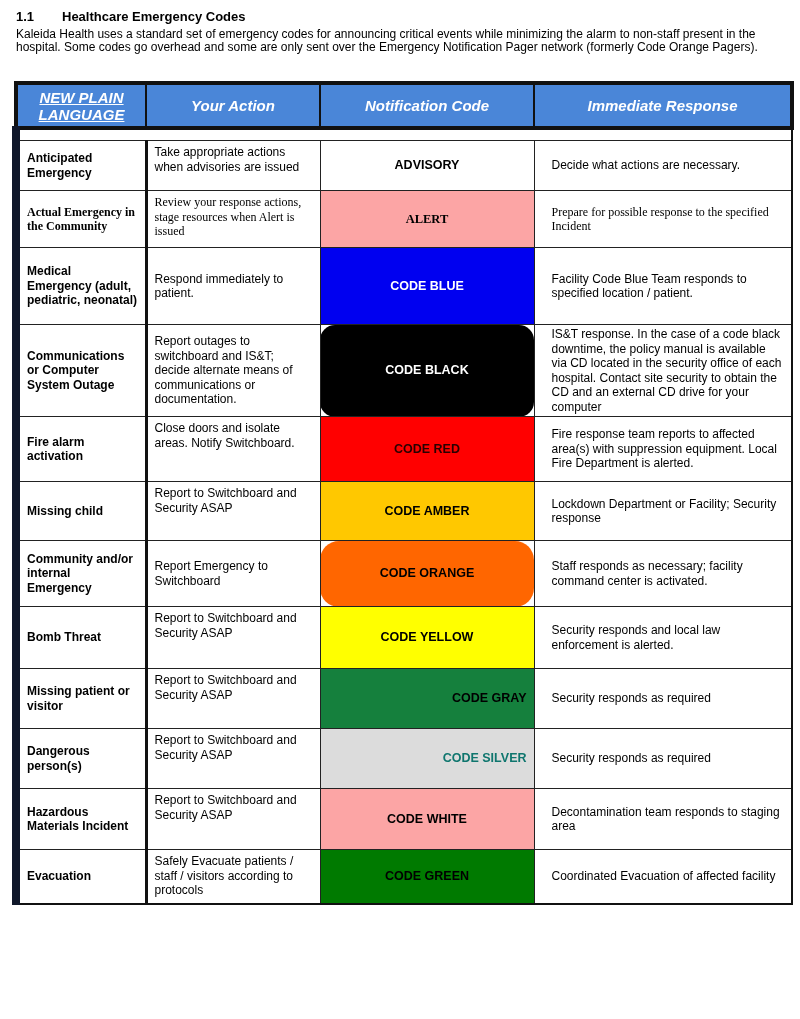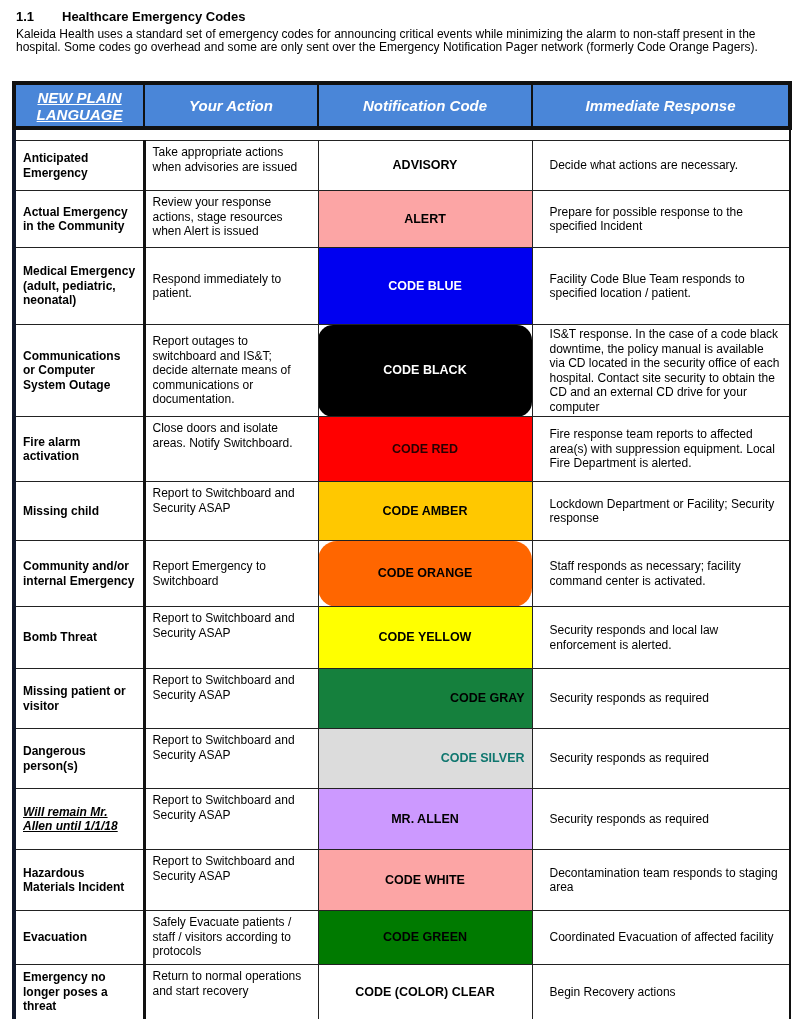--- a/index.html
+++ b/index.html
@@ -25,21 +25,21 @@
   .spacer td { height: 6px; border: none; padding: 0; }
   table.codes tbody td {
     border: 1.5px solid #222; font-size: 12px; line-height: 14.5px; vertical-align: middle; padding: 2px 7px;
   }
   table.codes tbody td.lang { font-weight: bold; }
   table.codes tbody td.lang.ital { font-style: italic; text-decoration: underline; }
   table.codes tbody td.action { vertical-align: top; padding-top: 4px; }
   table.codes tbody td.action.mid { vertical-align: middle; padding-top: 2px; }
   table.codes tbody td.code { text-align: center; font-weight: bold; font-size: 12.5px; }
   table.codes tbody td.resp { padding-left: 17px; }
-  table.codes tbody td:first-child { border-left: 4px solid #0f172a; }
+  table.codes tbody td:first-child { border-left: 8px solid #0f172a; }
   table.codes tbody td:nth-child(2) { border-left: 3px solid #111; }
   table.codes tbody td:last-child { border-right: 2px solid #111; }
   table.codes tbody tr:last-child td { border-bottom: 2.5px solid #111; }
 </style>
 </head>
 <body>
 
 <div class="page">
   <div class="heading">
     <span class="num">1.1</span>
@@ -65,21 +65,21 @@
     <tbody id="rows">
       <tr class="spacer">
           <td colspan="4"></td>
         </tr>
     <tr style="height: 50px;">
           <td class="lang">Anticipated Emergency</td>
           <td class="action">Take appropriate actions when advisories are issued</td>
           <td class="code" style="background: rgb(255, 255, 255); color: rgb(0, 0, 0);">ADVISORY</td>
           <td class="resp">Decide what actions are necessary.</td>
         </tr>
-        <tr style="height: 57px;">
+        <tr style="height: 57px; font-family: Liberation Serif, serif;">
           <td class="lang">Actual Emergency in the Community</td>
           <td class="action">Review your response actions, stage resources when Alert is issued</td>
           <td class="code" style="background: #fca5a5; color: rgb(0, 0, 0); margin-left: 6px;">ALERT</td>
           <td class="resp">Prepare for possible response to the specified Incident</td>
         </tr>
         <tr style="height: 77px;">
           <td class="lang">Medical Emergency (adult, pediatric, neonatal)</td>
           <td class="action mid">Respond immediately to patient.</td>
           <td class="code" style="background: rgb(0, 0, 240); color: rgb(255, 255, 255);">CODE BLUE</td>
           <td class="resp">Facility Code Blue Team responds to specified location / patient.</td>
@@ -120,38 +120,26 @@
           <td class="code" style="background: #15803d; color: rgb(0, 0, 0); text-align: right;">CODE GRAY</td>
           <td class="resp">Security responds as required</td>
         </tr>
         <tr style="height: 60px;">
           <td class="lang">Dangerous person(s)</td>
           <td class="action">Report to Switchboard and Security ASAP</td>
           <td class="code" style="background: rgb(220, 220, 220); color: #0f766e; text-align: right;">CODE SILVER</td>
           <td class="resp">Security responds as required</td>
         </tr>
         <tr style="height: 61px;">
-          <td class="lang ital">Will remain Mr. Allen until 1/1/18</td>
-          <td class="action">Report to Switchboard and Security ASAP</td>
-          <td class="code" style="background: rgb(204, 153, 255); color: rgb(0, 0, 0);">MR. ALLEN</td>
-          <td class="resp">Security responds as required</td>
-        </tr>
-        <tr style="height: 61px;">
           <td class="lang">Hazardous Materials Incident</td>
           <td class="action">Report to Switchboard and Security ASAP</td>
           <td class="code" style="background: #fca5a5; color: rgb(0, 0, 0);">CODE WHITE</td>
           <td class="resp">Decontamination team responds to staging area</td>
         </tr>
         <tr style="height: 54px;">
           <td class="lang">Evacuation</td>
           <td class="action">Safely Evacuate patients / staff / visitors according to protocols</td>
           <td class="code" style="background: rgb(0, 122, 0); color: rgb(0, 0, 0);">CODE GREEN</td>
           <td class="resp">Coordinated Evacuation of affected facility</td>
         </tr>
-        <tr style="height: 55px;">
-          <td class="lang">Emergency no longer poses a threat</td>
-          <td class="action">Return to normal operations and start recovery</td>
-          <td class="code" style="background: rgb(255, 255, 255); color: rgb(0, 0, 0);">CODE (COLOR) CLEAR</td>
-          <td class="resp">Begin Recovery actions</td>
-        </tr>
       </tbody>
   </table>
 </div>
 
 </body></html>

